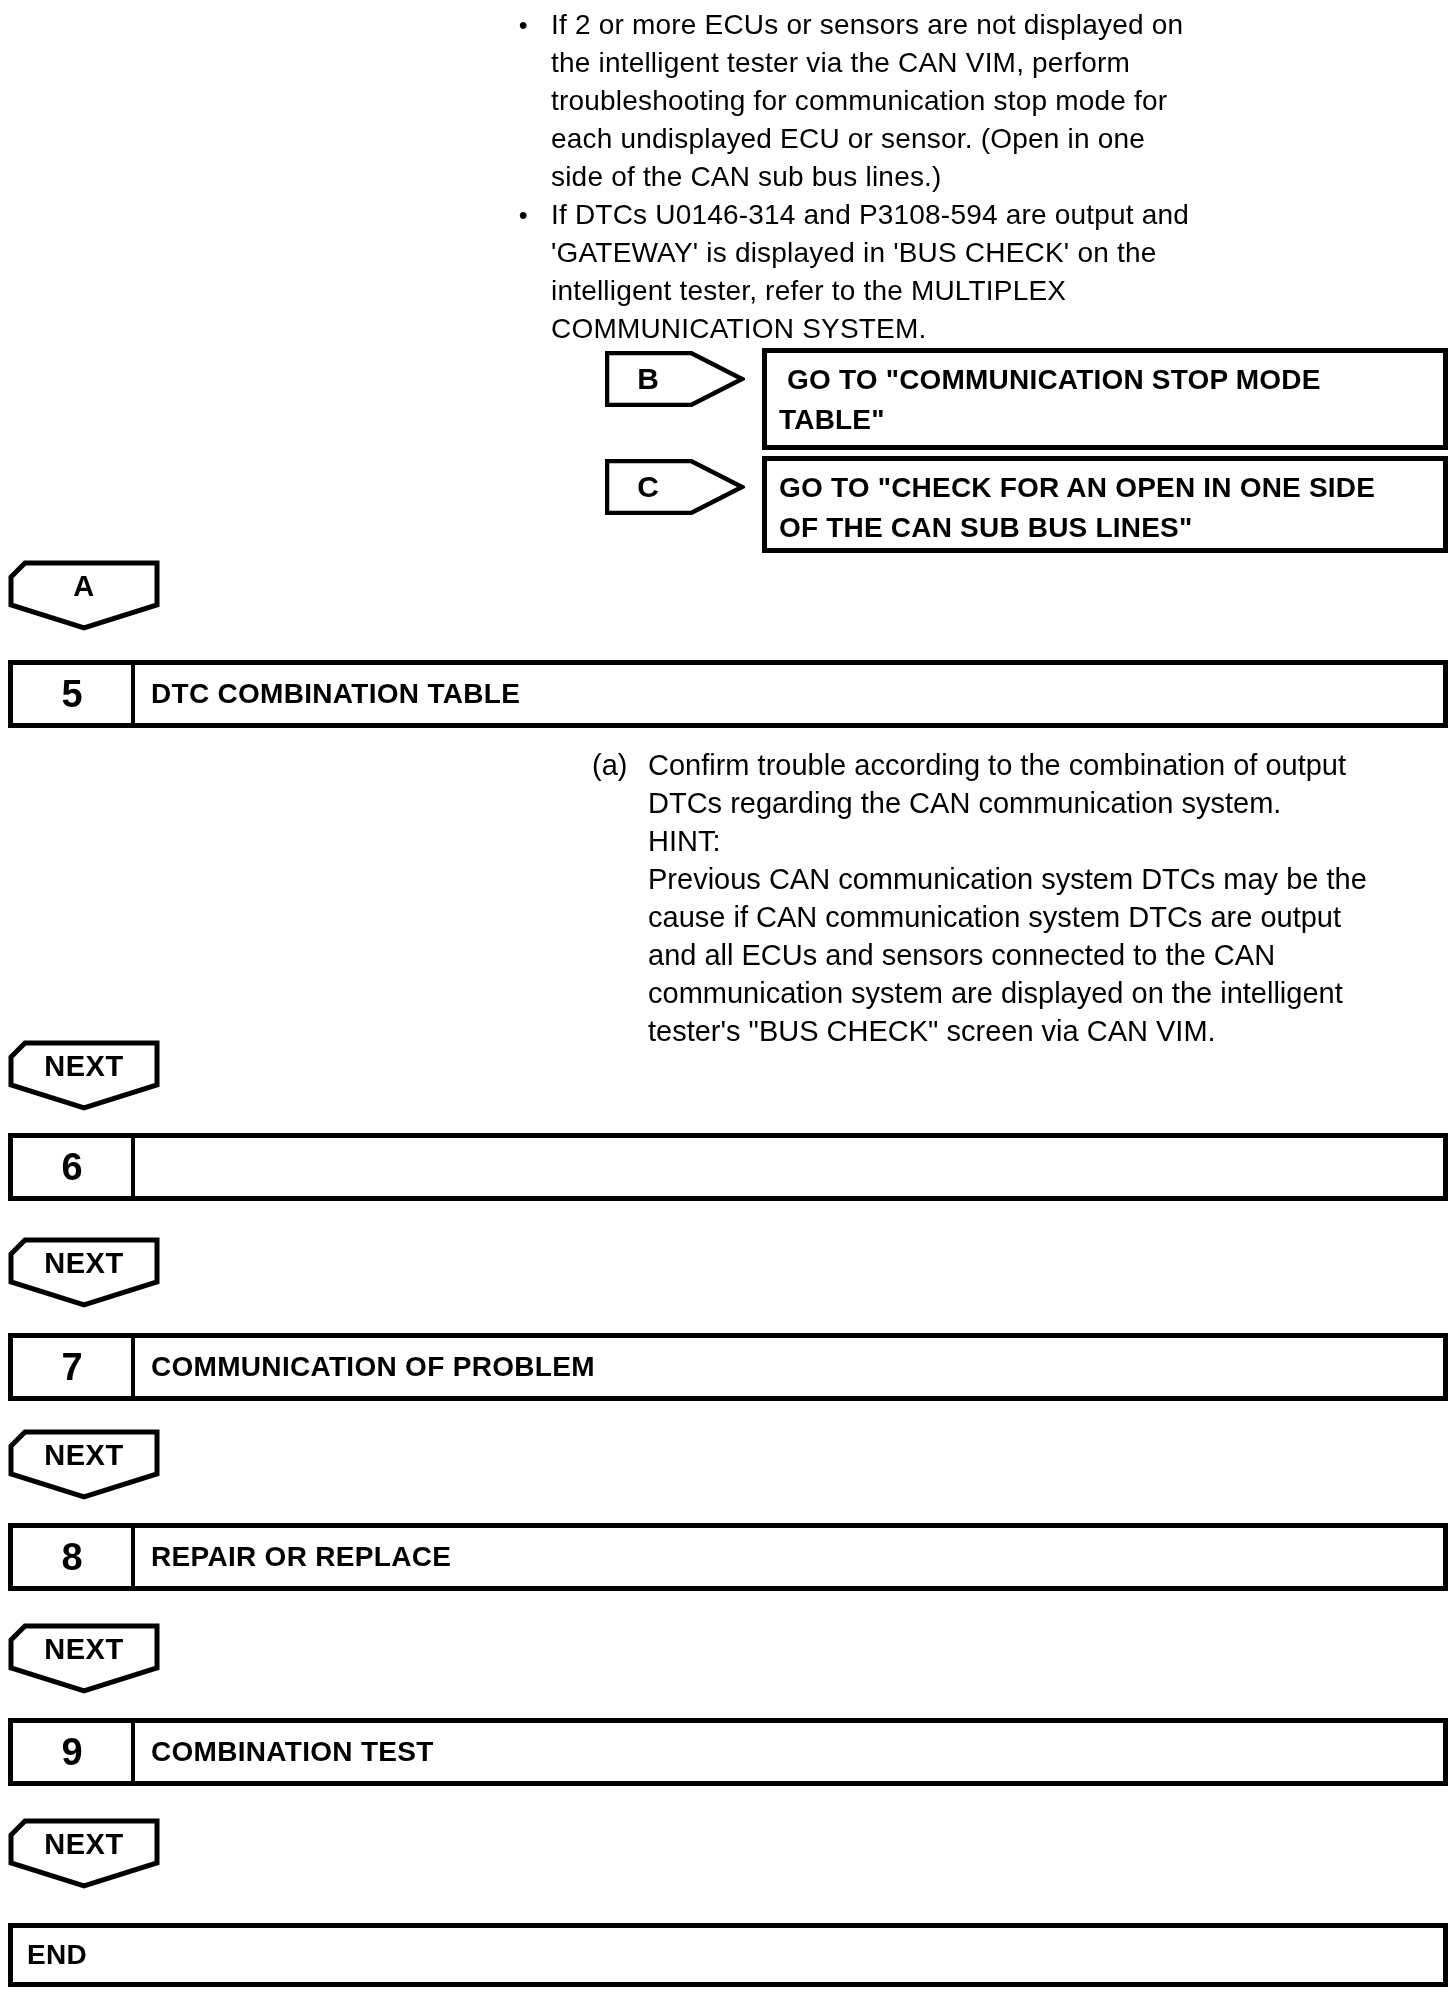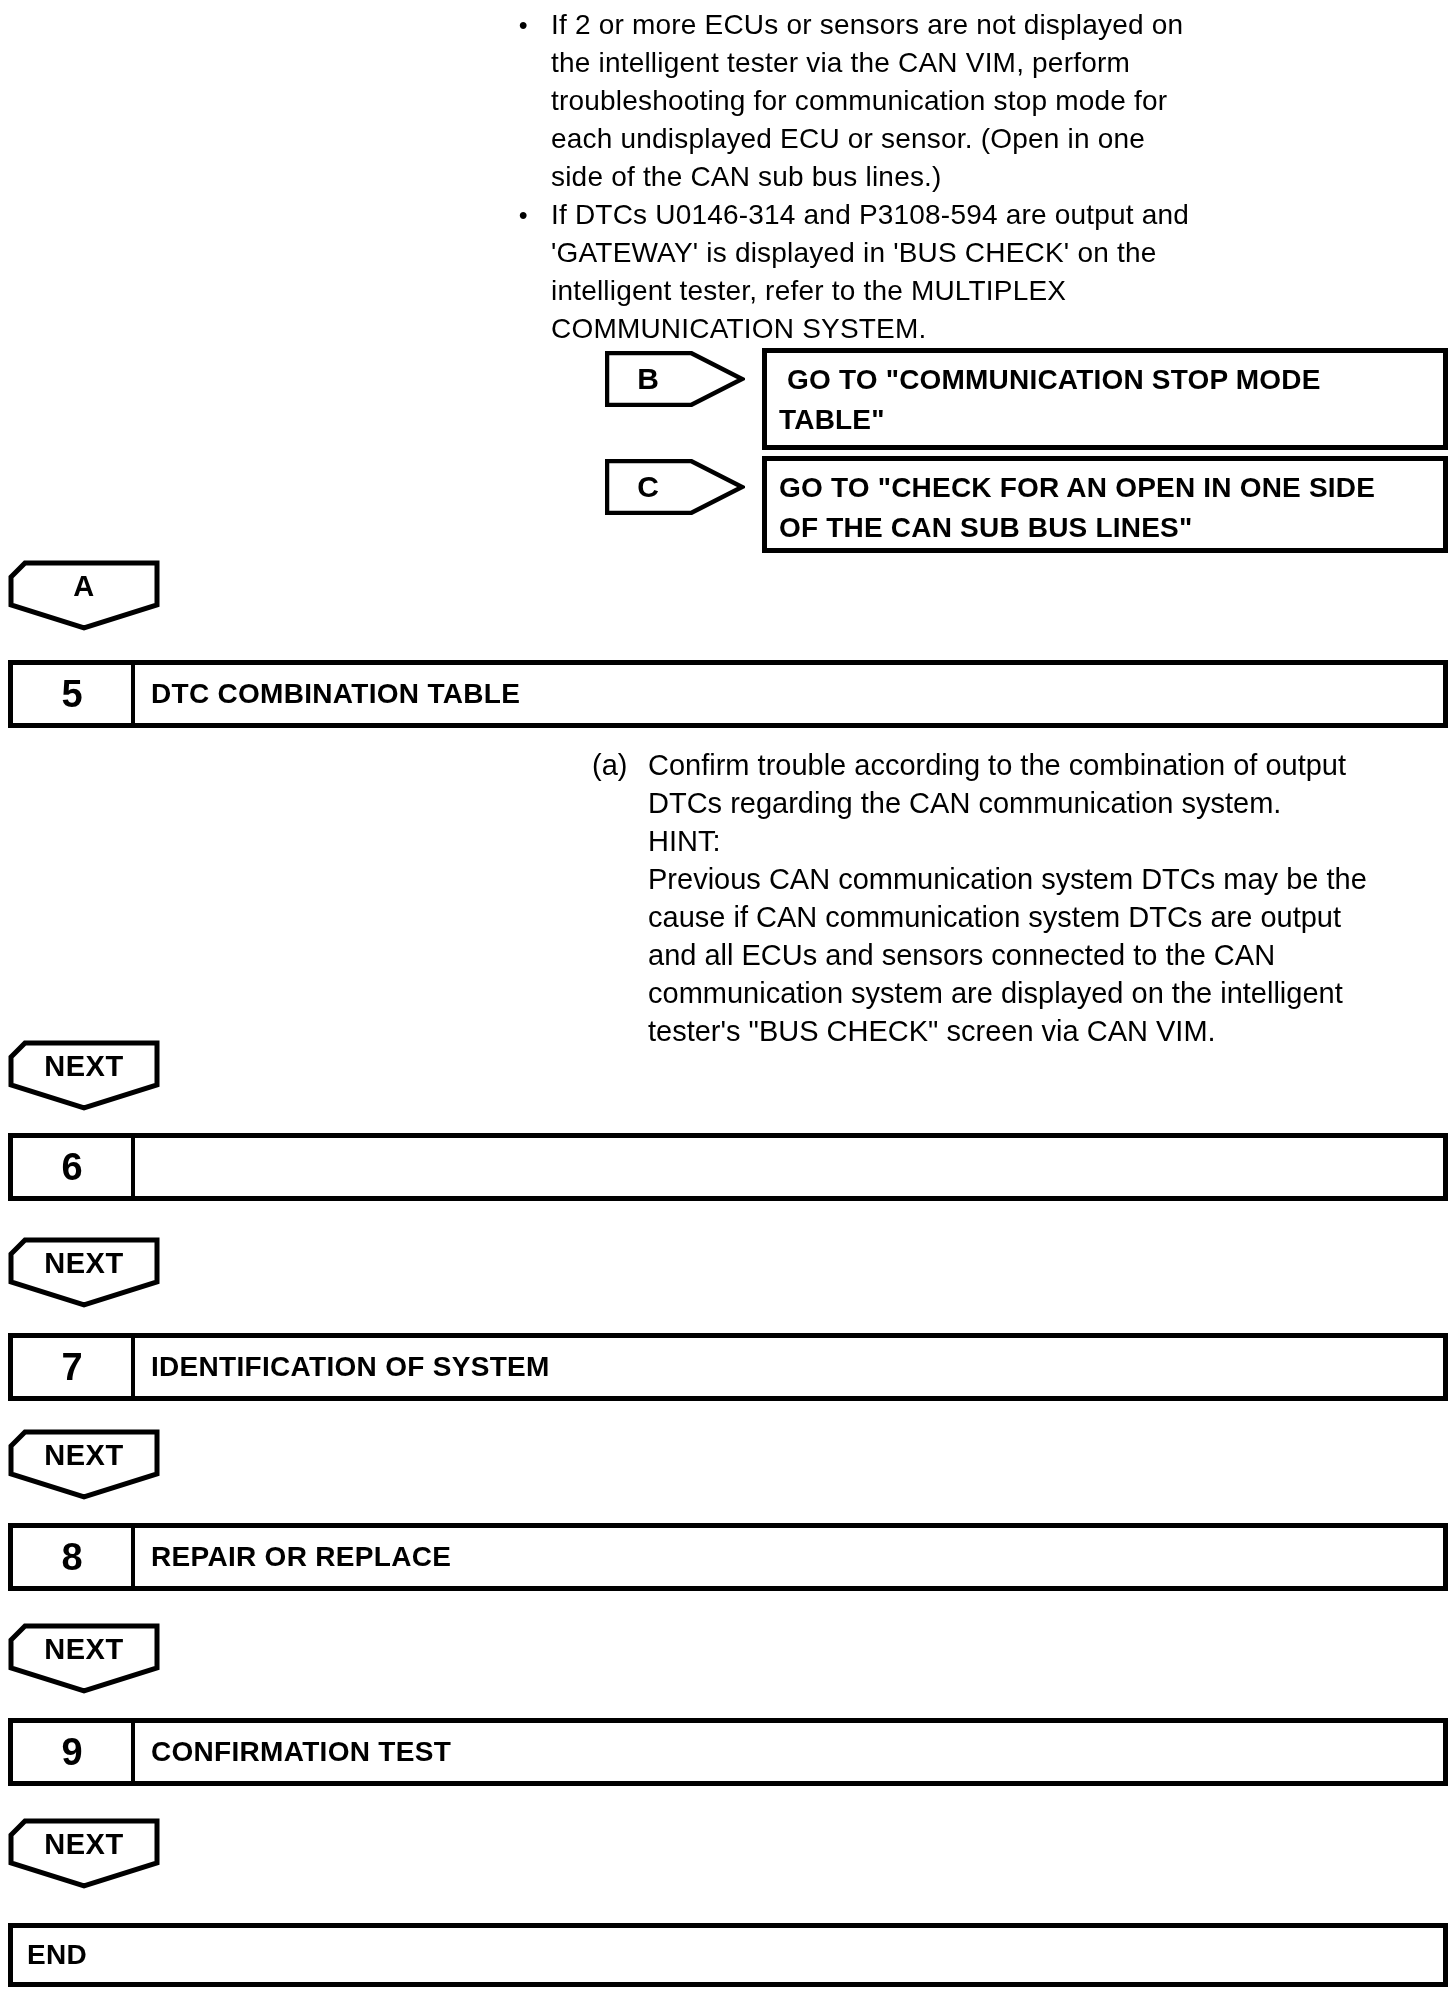--- a/index.html
+++ b/index.html
@@ -162,21 +162,21 @@
 
   <div class="abs banner-wrap" style="left:8px; top:1237px;">
     <svg width="152" height="72" viewBox="0 0 152 72">
       <polygon points="17,3 149,3 149,45 76,68 3,45 3,17" fill="#ffffff" stroke="#000000" stroke-width="5"></polygon>
     </svg>
   </div>
   <div class="abs banner-label" style="left:8px; top:1239px;">NEXT</div>
 
   <div class="abs step-box" style="top:1333px;">
     <div class="step-number">7</div>
-    <div class="step-title">IDENTIFICATION OF SYSTEM</div>
+    <div class="step-title">COMMUNICATION OF PROBLEM</div>
   </div>
 
   <div class="abs banner-wrap" style="left:8px; top:1429px;">
     <svg width="152" height="72" viewBox="0 0 152 72">
       <polygon points="17,3 149,3 149,45 76,68 3,45 3,17" fill="#ffffff" stroke="#000000" stroke-width="5"></polygon>
     </svg>
   </div>
   <div class="abs banner-label" style="left:8px; top:1431px;">NEXT</div>
 
   <div class="abs step-box" style="top:1523px;">
@@ -186,21 +186,21 @@
 
   <div class="abs banner-wrap" style="left:8px; top:1623px;">
     <svg width="152" height="72" viewBox="0 0 152 72">
       <polygon points="17,3 149,3 149,45 76,68 3,45 3,17" fill="#ffffff" stroke="#000000" stroke-width="5"></polygon>
     </svg>
   </div>
   <div class="abs banner-label" style="left:8px; top:1625px;">NEXT</div>
 
   <div class="abs step-box" style="top:1718px;">
     <div class="step-number">9</div>
-    <div class="step-title">CONFIRMATION TEST</div>
+    <div class="step-title">COMBINATION TEST</div>
   </div>
 
   <div class="abs banner-wrap" style="left:8px; top:1818px;">
     <svg width="152" height="72" viewBox="0 0 152 72">
       <polygon points="17,3 149,3 149,45 76,68 3,45 3,17" fill="#ffffff" stroke="#000000" stroke-width="5"></polygon>
     </svg>
   </div>
   <div class="abs banner-label" style="left:8px; top:1820px;">NEXT</div>
 
   <div class="abs end-box">

